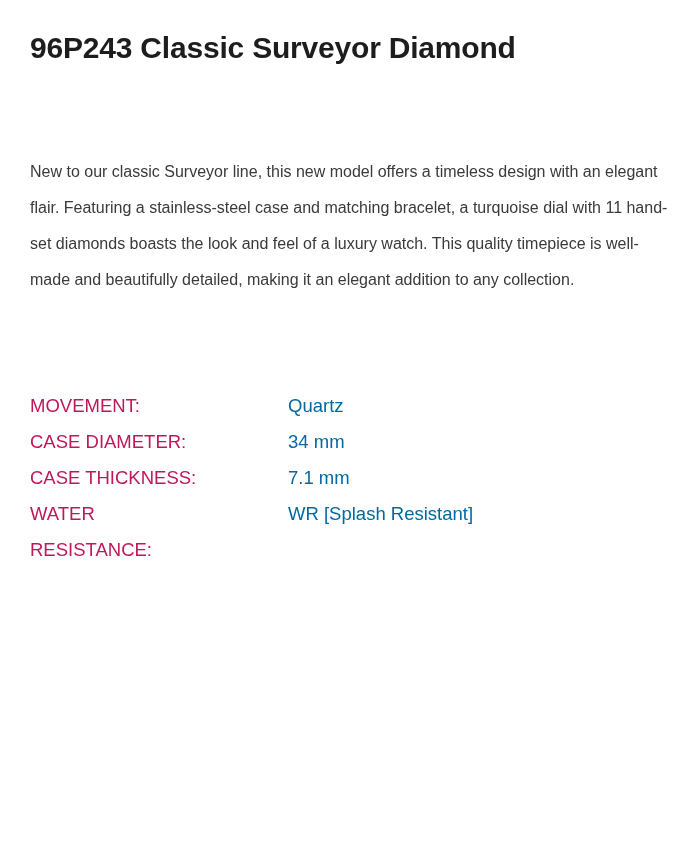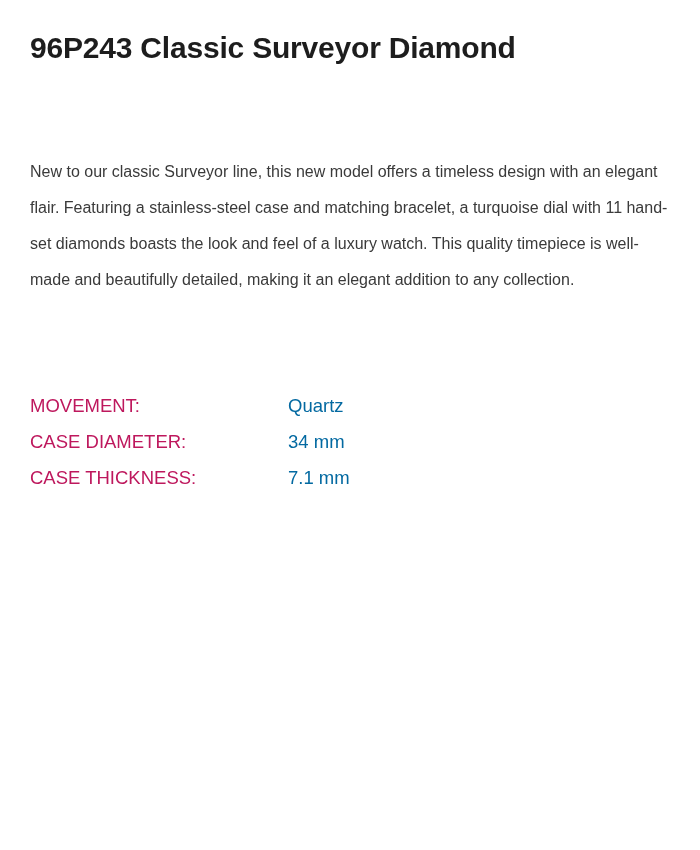--- a/index.html
+++ b/index.html
@@ -76,16 +76,21 @@
         <td class="spec-value">Quartz</td>
       </tr>
       <tr>
         <td class="spec-label">CASE DIAMETER:</td>
         <td class="spec-value">34 mm</td>
       </tr>
       <tr>
         <td class="spec-label">CASE THICKNESS:</td>
         <td class="spec-value">7.1 mm</td>
       </tr>
+      <tr>
+        <td class="spec-label">WATER
+RESISTANCE:</td>
+        <td class="spec-value">WR [Splash Resistant]</td>
+      </tr>
     </tbody>
   </table>
 
 </div>
 
 </body></html>

